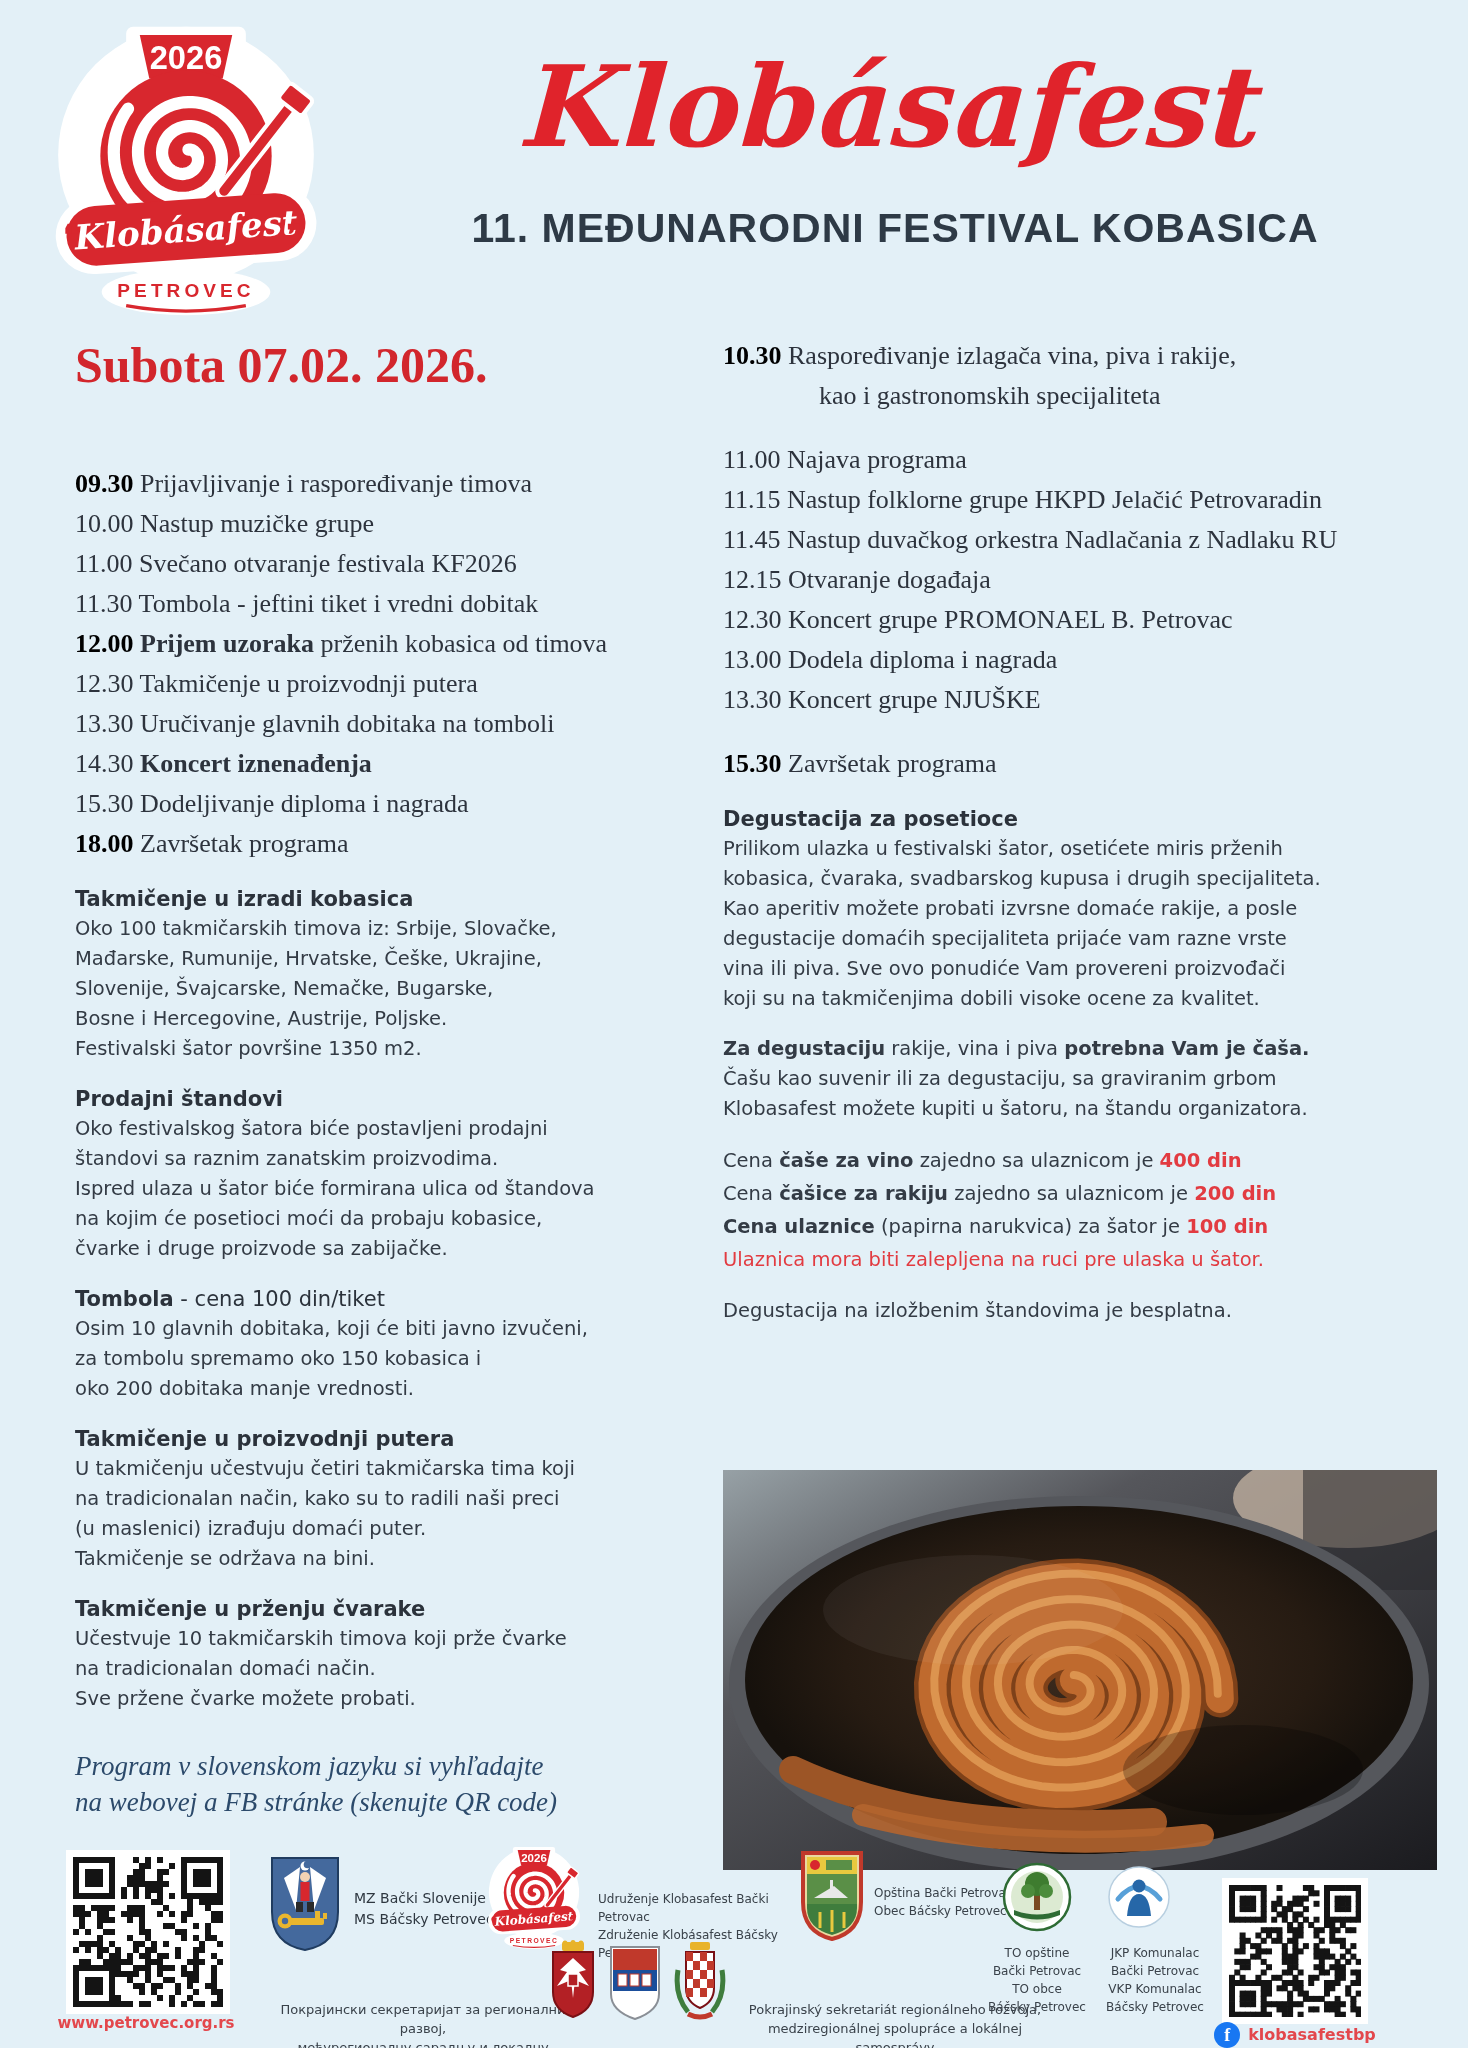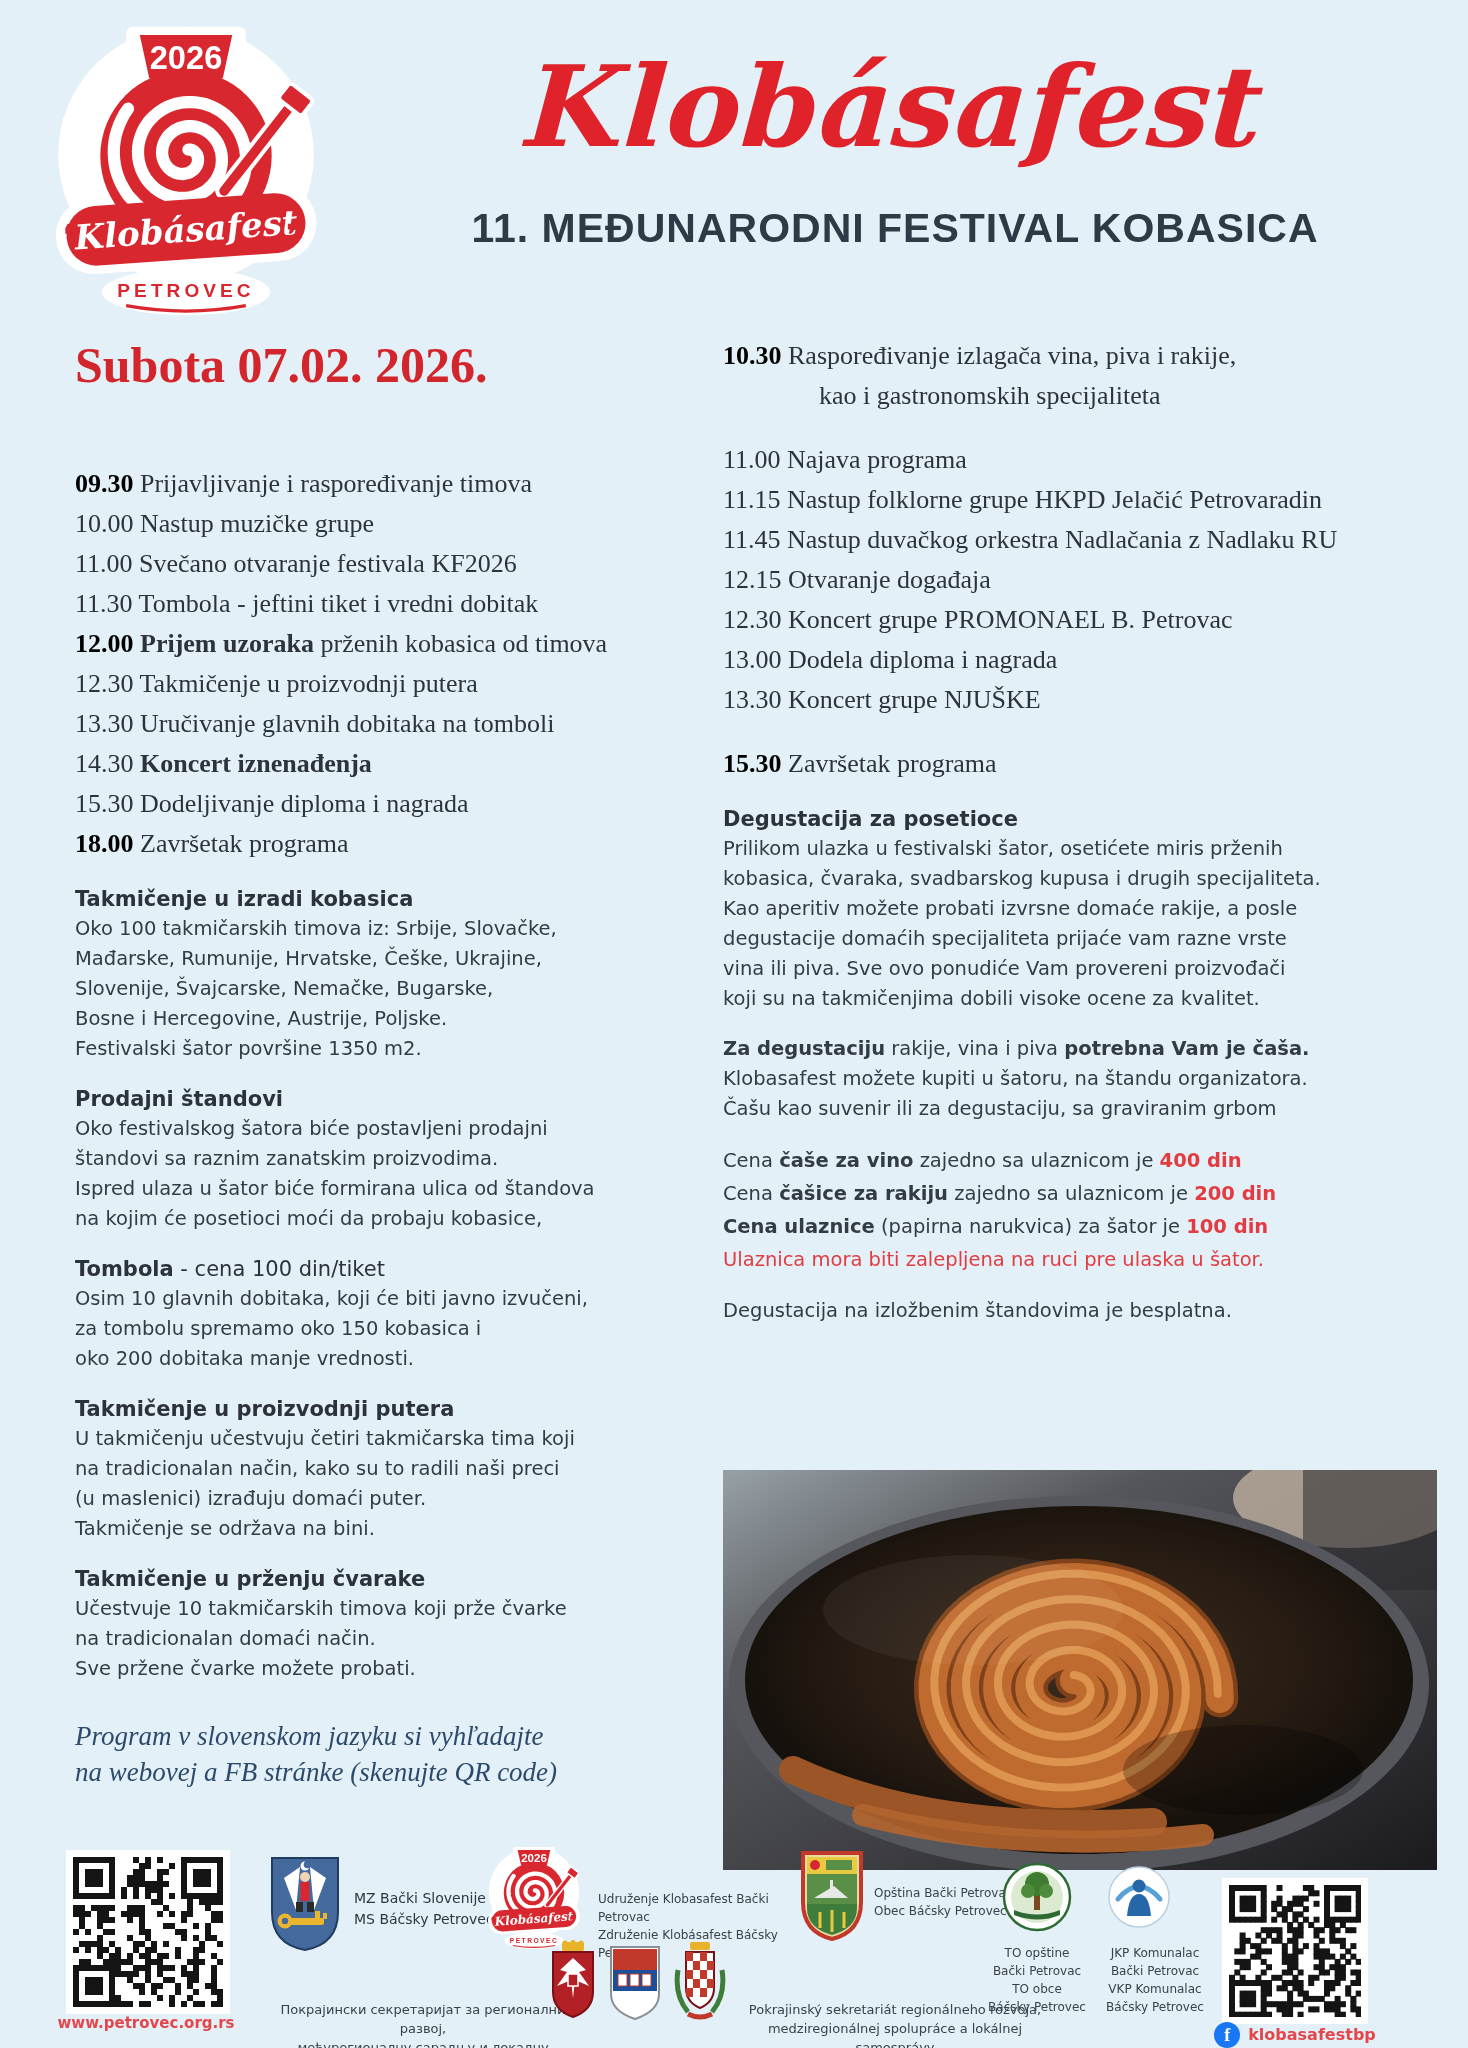--- a/index.html
+++ b/index.html
@@ -99,20 +99,21 @@
           <div><span>Slovenije, Švajcarske, Nemačke, Bugarske,</span></div>
           <div><span>Bosne i Hercegovine, Austrije, Poljske.</span></div>
           <div><span>Festivalski šator površine 1350 m2.</span></div>
         </div>
         <div class="block">
           <div class="sec-title"><span class="b">Prodajni štandovi</span></div>
           <div><span>Oko festivalskog šatora biće postavljeni prodajni</span></div>
           <div><span>štandovi sa raznim zanatskim proizvodima.</span></div>
           <div><span>Ispred ulaza u šator biće formirana ulica od štandova</span></div>
           <div><span>na kojim će posetioci moći da probaju kobasice,</span></div>
+          <div><span>čvarke i druge proizvode sa zabijačke.</span></div>
         </div>
         <div class="block">
           <div class="sec-title"><span class="b">Tombola</span><span> - cena 100 din/tiket</span></div>
           <div><span>Osim 10 glavnih dobitaka, koji će biti javno izvučeni,</span></div>
           <div><span>za tombolu spremamo oko 150 kobasica i</span></div>
           <div><span>oko 200 dobitaka manje vrednosti.</span></div>
         </div>
         <div class="block">
           <div class="sec-title"><span class="b">Takmičenje u proizvodnji putera</span></div>
           <div><span>U  takmičenju učestvuju četiri takmičarska tima koji</span></div>
@@ -153,22 +154,22 @@
           <div class="sec-title"><span class="b">Degustacija za posetioce</span></div>
           <div><span>Prilikom ulazka u festivalski šator, osetićete miris prženih</span></div>
           <div><span>kobasica, čvaraka, svadbarskog kupusa i drugih specijaliteta.</span></div>
           <div><span>Kao aperitiv možete probati izvrsne domaće rakije, a posle</span></div>
           <div><span>degustacije domaćih specijaliteta prijaće vam razne vrste</span></div>
           <div><span>vina ili piva. Sve ovo ponudiće Vam provereni proizvođači</span></div>
           <div><span>koji su na takmičenjima dobili visoke ocene za kvalitet.</span></div>
         </div>
         <div class="block">
           <div><span class="b">Za degustaciju</span><span> rakije, vina i piva </span><span class="b">potrebna Vam je čaša.</span></div>
+          <div><span>Čašu kao suvenir ili za degustaciju, sa graviranim grbom</span></div>
           <div><span>Klobasafest možete kupiti u šatoru, na štandu organizatora.</span></div>
-          <div><span>Čašu kao suvenir ili za degustaciju, sa graviranim grbom</span></div>
         </div>
         <div class="block price">
           <div><span>Cena </span><span class="b">čaše za vino</span><span> zajedno sa ulaznicom je </span><span class="b r">400 din</span></div>
           <div><span>Cena </span><span class="b">čašice za rakiju</span><span> zajedno sa ulaznicom je </span><span class="b r">200 din</span></div>
           <div><span class="b">Cena ulaznice</span><span> (papirna narukvica) za šator je </span><span class="b r">100 din</span></div>
           <div><span class="r">Ulaznica mora biti zalepljena na ruci pre ulaska u šator.</span></div>
         </div>
         <div class="block">
           <div><span>Degustacija na izložbenim štandovima je besplatna.</span></div>
         </div>

